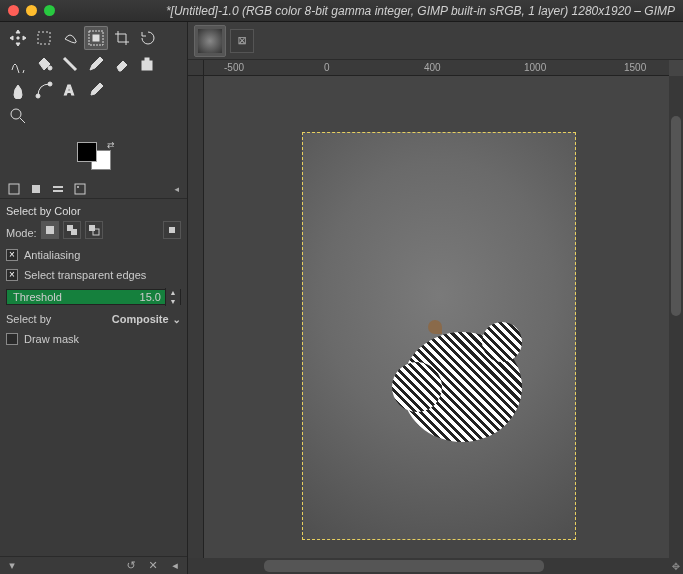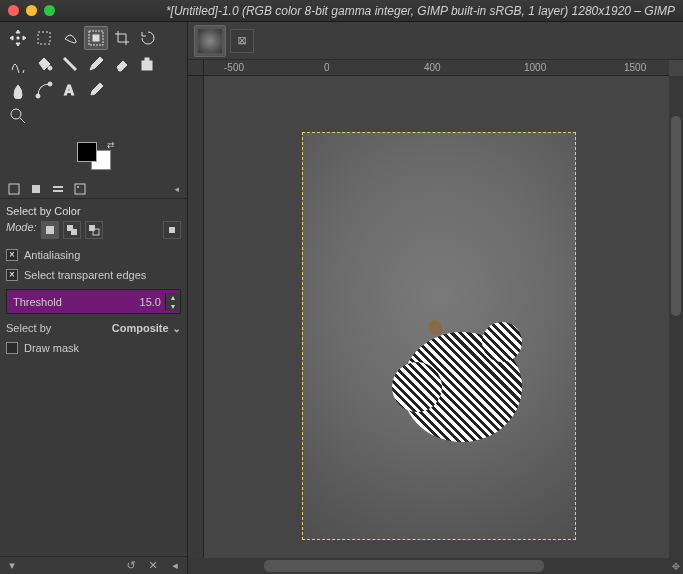--- a/index.html
+++ b/index.html
@@ -29,30 +29,30 @@
   .swatch .bg { position:absolute; bottom:0; right:0; width:20px; height:20px; background:#fff; border:1px solid #888; }
   .swatch .swap { position:absolute; top:-2px; right:-4px; font-size:9px; color:#ccc; }
   
   .panel-tabs { display:flex; gap:2px; padding: 0 4px; border-bottom:1px solid #2a2a2a; align-items:center; }
   .ptab { width:20px; height:18px; display:flex; align-items:center; justify-content:center; color:#ccc; }
   .ptab svg{width:14px;height:14px;fill:#ccc;}
   .panel-tabs .arrow { margin-left:auto; font-size:9px; color:#aaa; padding-right:4px;}
   
   .options { padding: 4px 6px; }
   .opt-title { font-size:11px; color:#ddd; padding: 2px 0 4px 0; }
-  .moderow { display:flex; align-items:flex-start; gap:4px; padding-bottom:6px;font-style:italic; }
+  .moderow { display:flex; align-items:flex-end; gap:4px; padding-bottom:6px; }
   .modebtn { width:18px; height:18px; border:1px solid #555; background:#3a3a3a; display:flex; align-items:center; justify-content:center; }
   .modebtn.sel { background:#555; }
   .modebtn svg{width:12px;height:12px;fill:#ccc;}
   .spacer { flex:1; }
   
   .check-row { display:flex; align-items:center; gap:6px; padding: 4px 0; font-size:11px; color:#ccc; }
   .cbox { width:12px; height:12px; border:1px solid #888; background:#2a2a2a; display:flex; align-items:center; justify-content:center; color:#fff; font-size:10px; line-height:1; }
   
-  .threshold-row { display:flex; align-items:center; background:#701a75; border:1px solid #222; margin:4px 0; height:25px; }
+  .threshold-row { display:flex; align-items:center; background:#15803d; border:1px solid #222; margin:4px 0; height:16px; }
   .threshold-row .lbl { padding:0 6px; flex:1; }
   .threshold-row .val { padding:0 4px; }
   .spin { display:flex; flex-direction:column; border-left:1px solid #222;}
   .spin div{width:14px;height:9px;display:flex;align-items:center;justify-content:center;font-size:7px;background:#3a3a3a;color:#ccc;}
   
   .select-row { display:flex; align-items:center; gap:6px; padding:4px 0;}
   .select-row .sel { margin-left:auto; display:flex; align-items:center; gap:4px;font-weight:bold; }
   .chev { font-size:10px; }
   
   .panel-footer { margin-top:auto; height:18px; border-top:1px solid #2a2a2a; display:flex; align-items:center; padding:0 4px; gap:6px;}

